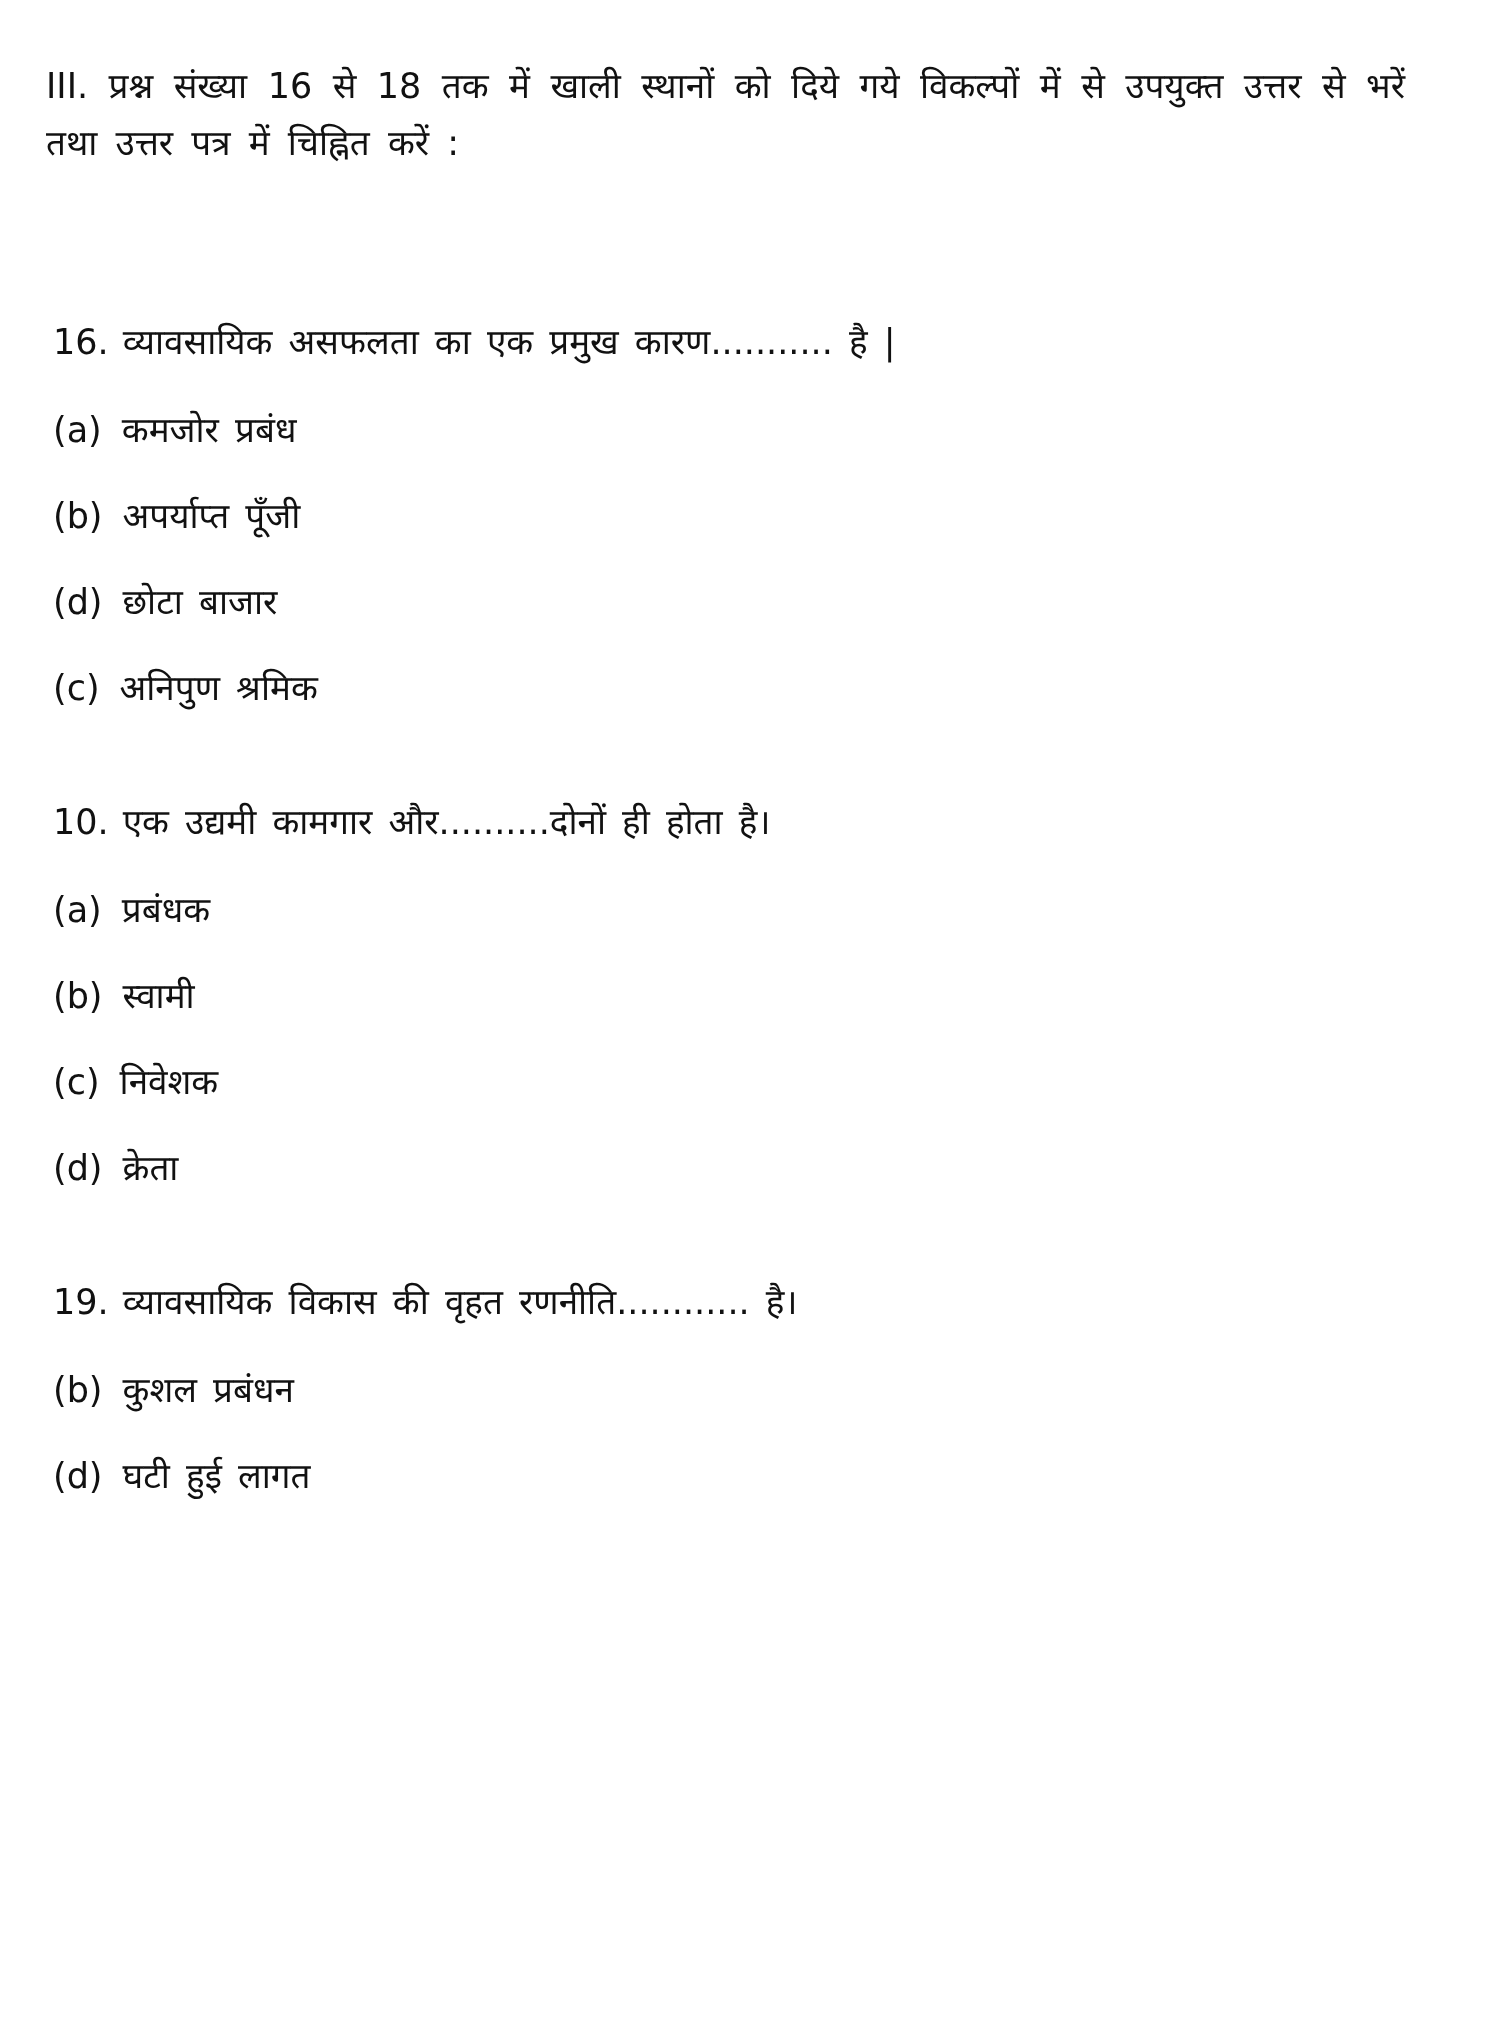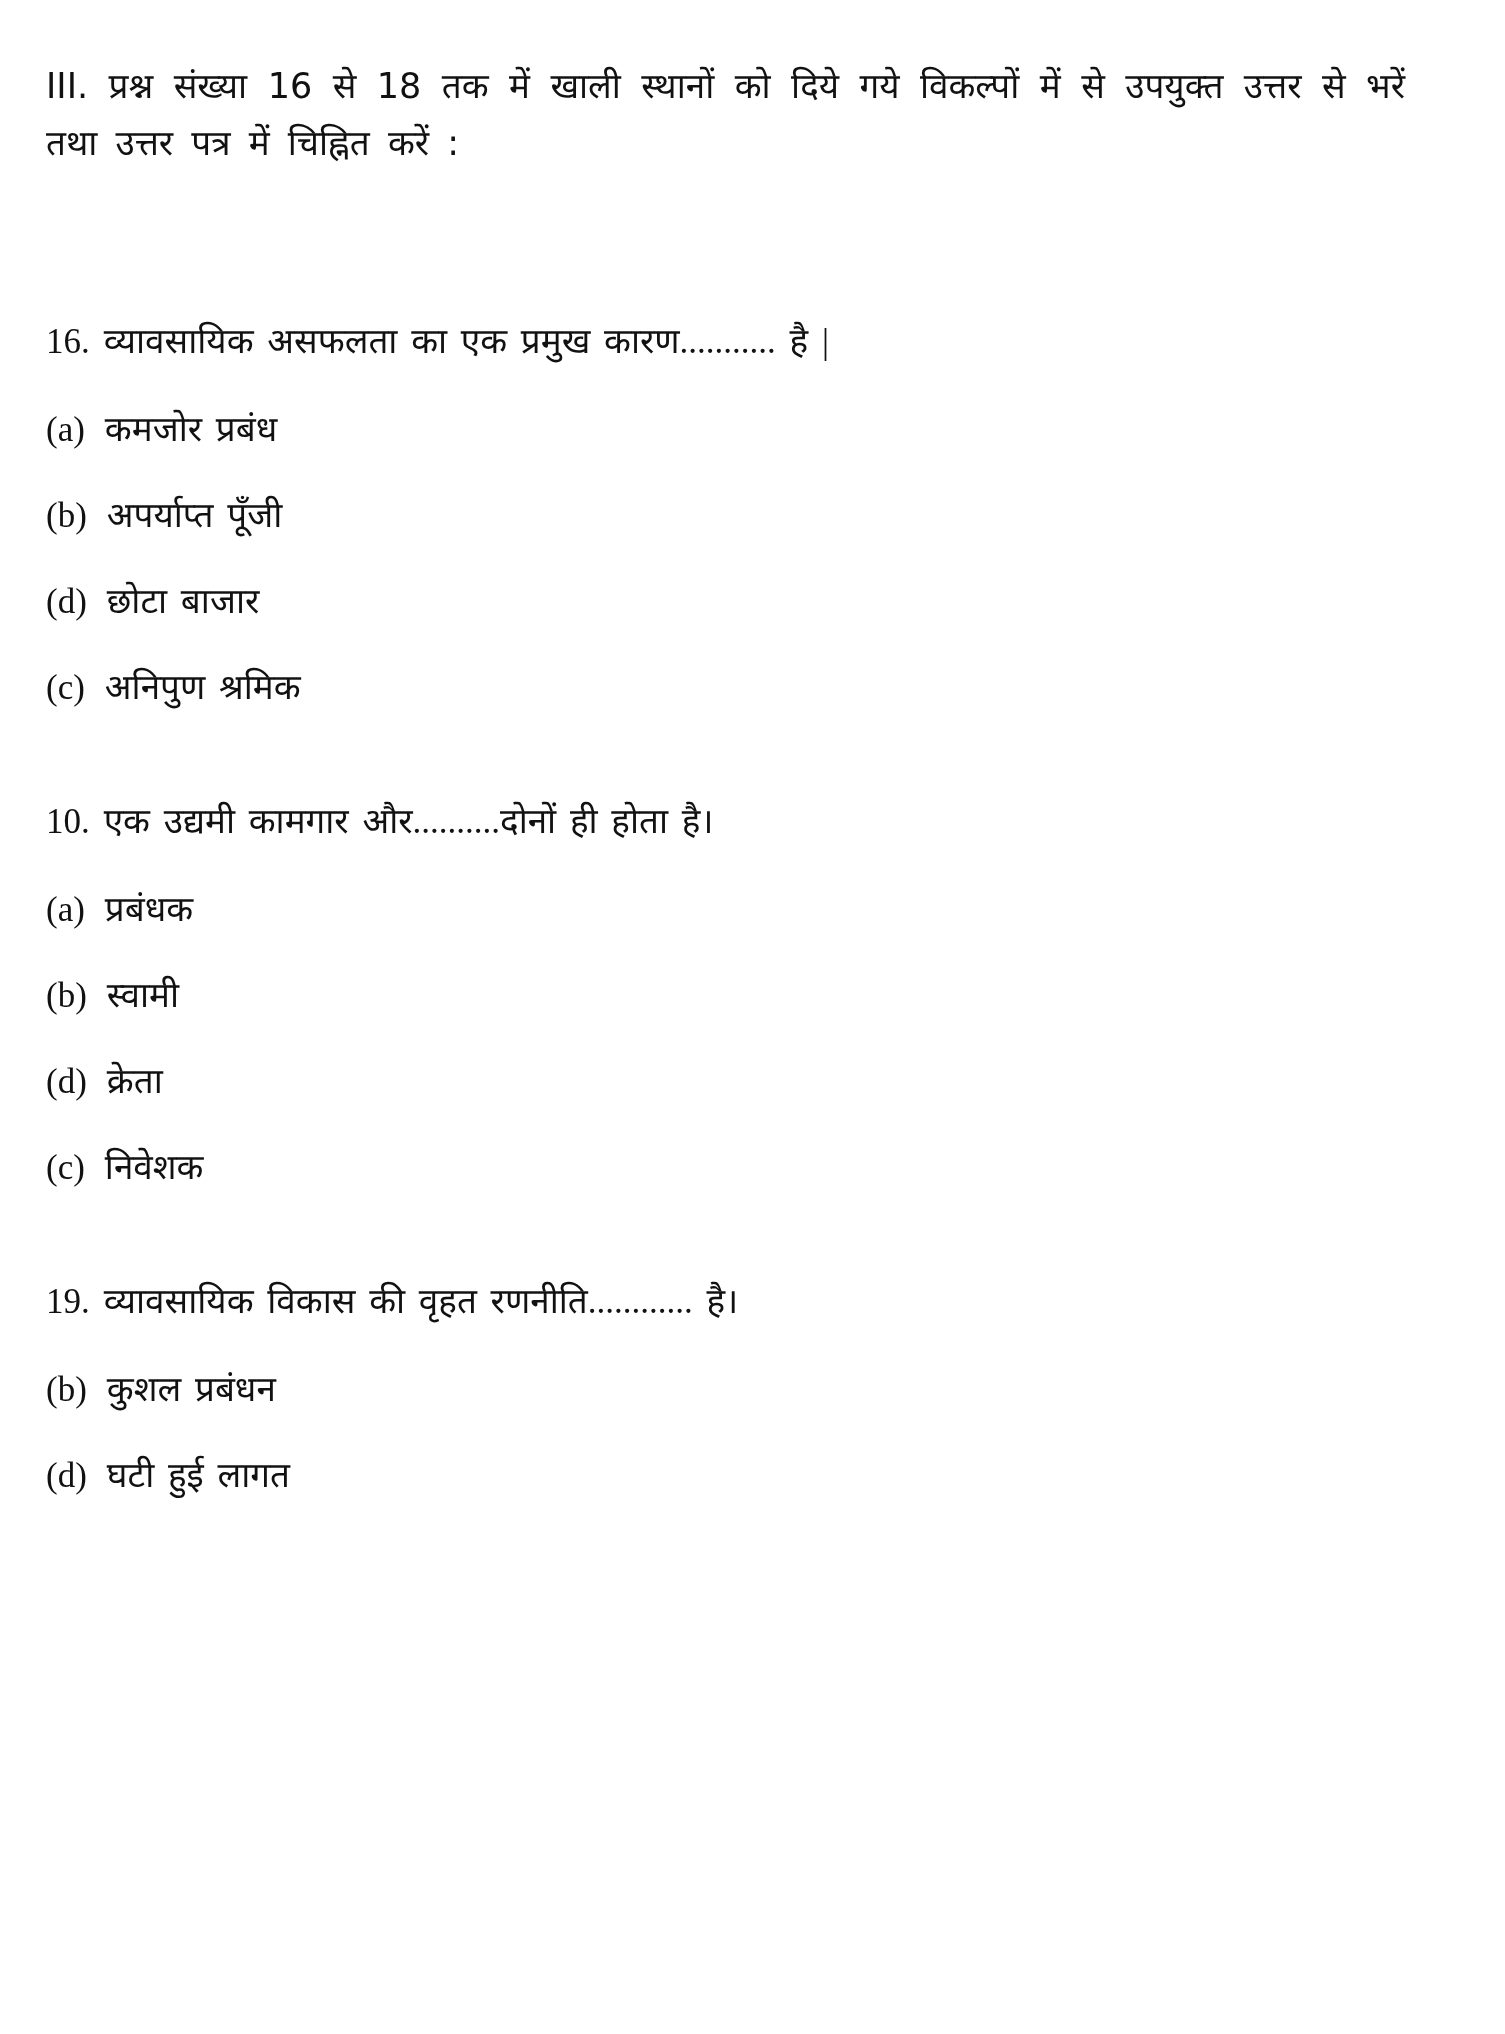--- a/index.html
+++ b/index.html
@@ -19,22 +19,21 @@
     overflow: hidden;
   }
   .instruction {
     font-size: 35px;
     line-height: 1.62;
     text-align: justify;
     word-spacing: 7px;
     margin: 0 0 150px 0;
   }
   .question-block {
-    margin: 0;
-    font-family: Liberation Serif, serif;
+    margin: 7px;
   }
   .question-block + .question-block {
     margin-top: 92px;
   }
   .q-line {
     font-size: 35px;
     line-height: 1.2;
     margin: 0 0 46px 0;
     word-spacing: 5px;
     white-space: nowrap;
@@ -67,22 +66,22 @@
     <p class="option-line"><span class="option-label">(a)</span><span>कमजोर प्रबंध</span></p>
     <p class="option-line"><span class="option-label">(b)</span><span>अपर्याप्त पूँजी</span></p>
     <p class="option-line"><span class="option-label">(d)</span><span>छोटा बाजार</span></p>
     <p class="option-line"><span class="option-label">(c)</span><span>अनिपुण श्रमिक</span></p>
   </div>
 
   <div class="question-block">
     <p class="q-line"><span class="q-number">10.</span><span>एक उद्यमी कामगार और..........दोनों ही होता है।</span></p>
     <p class="option-line"><span class="option-label">(a)</span><span>प्रबंधक</span></p>
     <p class="option-line"><span class="option-label">(b)</span><span>स्वामी</span></p>
+    <p class="option-line"><span class="option-label">(c)</span><span>निवेशक</span></p>
     <p class="option-line"><span class="option-label">(d)</span><span>क्रेता</span></p>
-    <p class="option-line"><span class="option-label">(c)</span><span>निवेशक</span></p>
   </div>
 
   <div class="question-block">
     <p class="q-line"><span class="q-number">19.</span><span>व्यावसायिक विकास की वृहत रणनीति............ है।</span></p>
     <p class="option-line"><span class="option-label">(b)</span><span>कुशल प्रबंधन</span></p>
     <p class="option-line"><span class="option-label">(d)</span><span>घटी हुई लागत</span></p>
   </div>
 
 </div>
 

